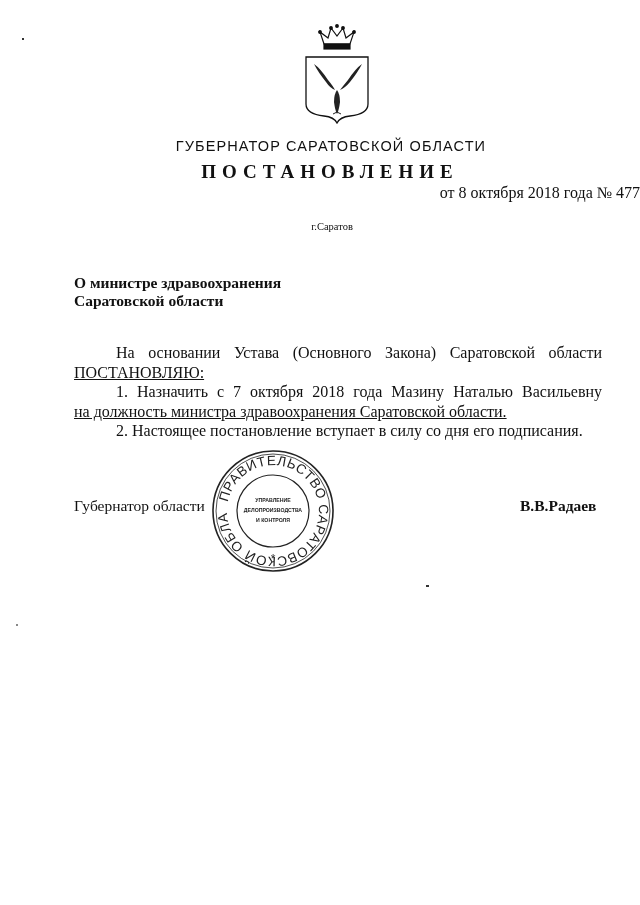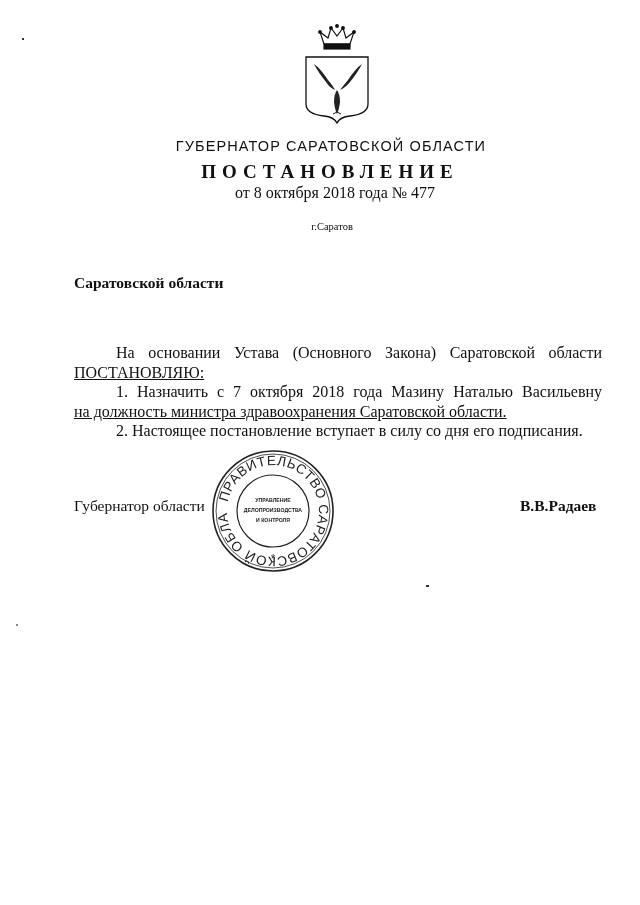--- a/index.html
+++ b/index.html
@@ -11,21 +11,21 @@
     .issuer {
       position: absolute; top: 138px; left: 0; width: 640px; text-align: center;
       font-family: "Liberation Sans", "DejaVu Sans", sans-serif;
       font-size: 14.5px; letter-spacing: 1.1px; padding-left: 22px; box-sizing: border-box;
     }
     .doc-type {
       position: absolute; top: 161px; left: 0; width: 640px; text-align: center;
       font-size: 19px; font-weight: bold; letter-spacing: 6px; padding-left: 20px; box-sizing: border-box;
     }
     .doc-date {
-      position: absolute; top: 184px; left: 0; width: 640px; text-align: center;
+      position: absolute; top: 184px; left: 0; width: 640px; text-align: right;
       font-size: 16px; padding-left: 30px; box-sizing: border-box;
     }
     .doc-city {
       position: absolute; top: 221px; left: 0; width: 640px; text-align: center;
       font-size: 10.5px; padding-left: 24px; box-sizing: border-box;
     }
     .subject {
       position: absolute; top: 274px; left: 74px; width: 300px;
       font-size: 15.5px; font-weight: bold; line-height: 18px;
     }
@@ -71,20 +71,21 @@
     <path d="M33 90 L37 88 L41 90" fill="none" stroke="#222" stroke-width="1"></path>
   </svg>
 </div>
 
 <div class="issuer">ГУБЕРНАТОР  САРАТОВСКОЙ  ОБЛАСТИ</div>
 <div class="doc-type">ПОСТАНОВЛЕНИЕ</div>
 <div class="doc-date">от 8 октября 2018 года № 477</div>
 <div class="doc-city">г.Саратов</div>
 
 <div class="subject">
+  <div>О министре здравоохранения</div>
   <div>Саратовской области</div>
 </div>
 
 <div class="body-text">
   <p class="justify-last">На основании Устава (Основного Закона) Саратовской области</p>
   <p class="noindent">ПОСТАНОВЛЯЮ:</p>
   <p class="justify-last">1. Назначить с 7 октября 2018 года Мазину Наталью Васильевну</p>
   <p class="noindent">на должность министра здравоохранения Саратовской области.</p>
   <p>2. Настоящее постановление вступает в силу со дня его подписания.</p>
 </div>

